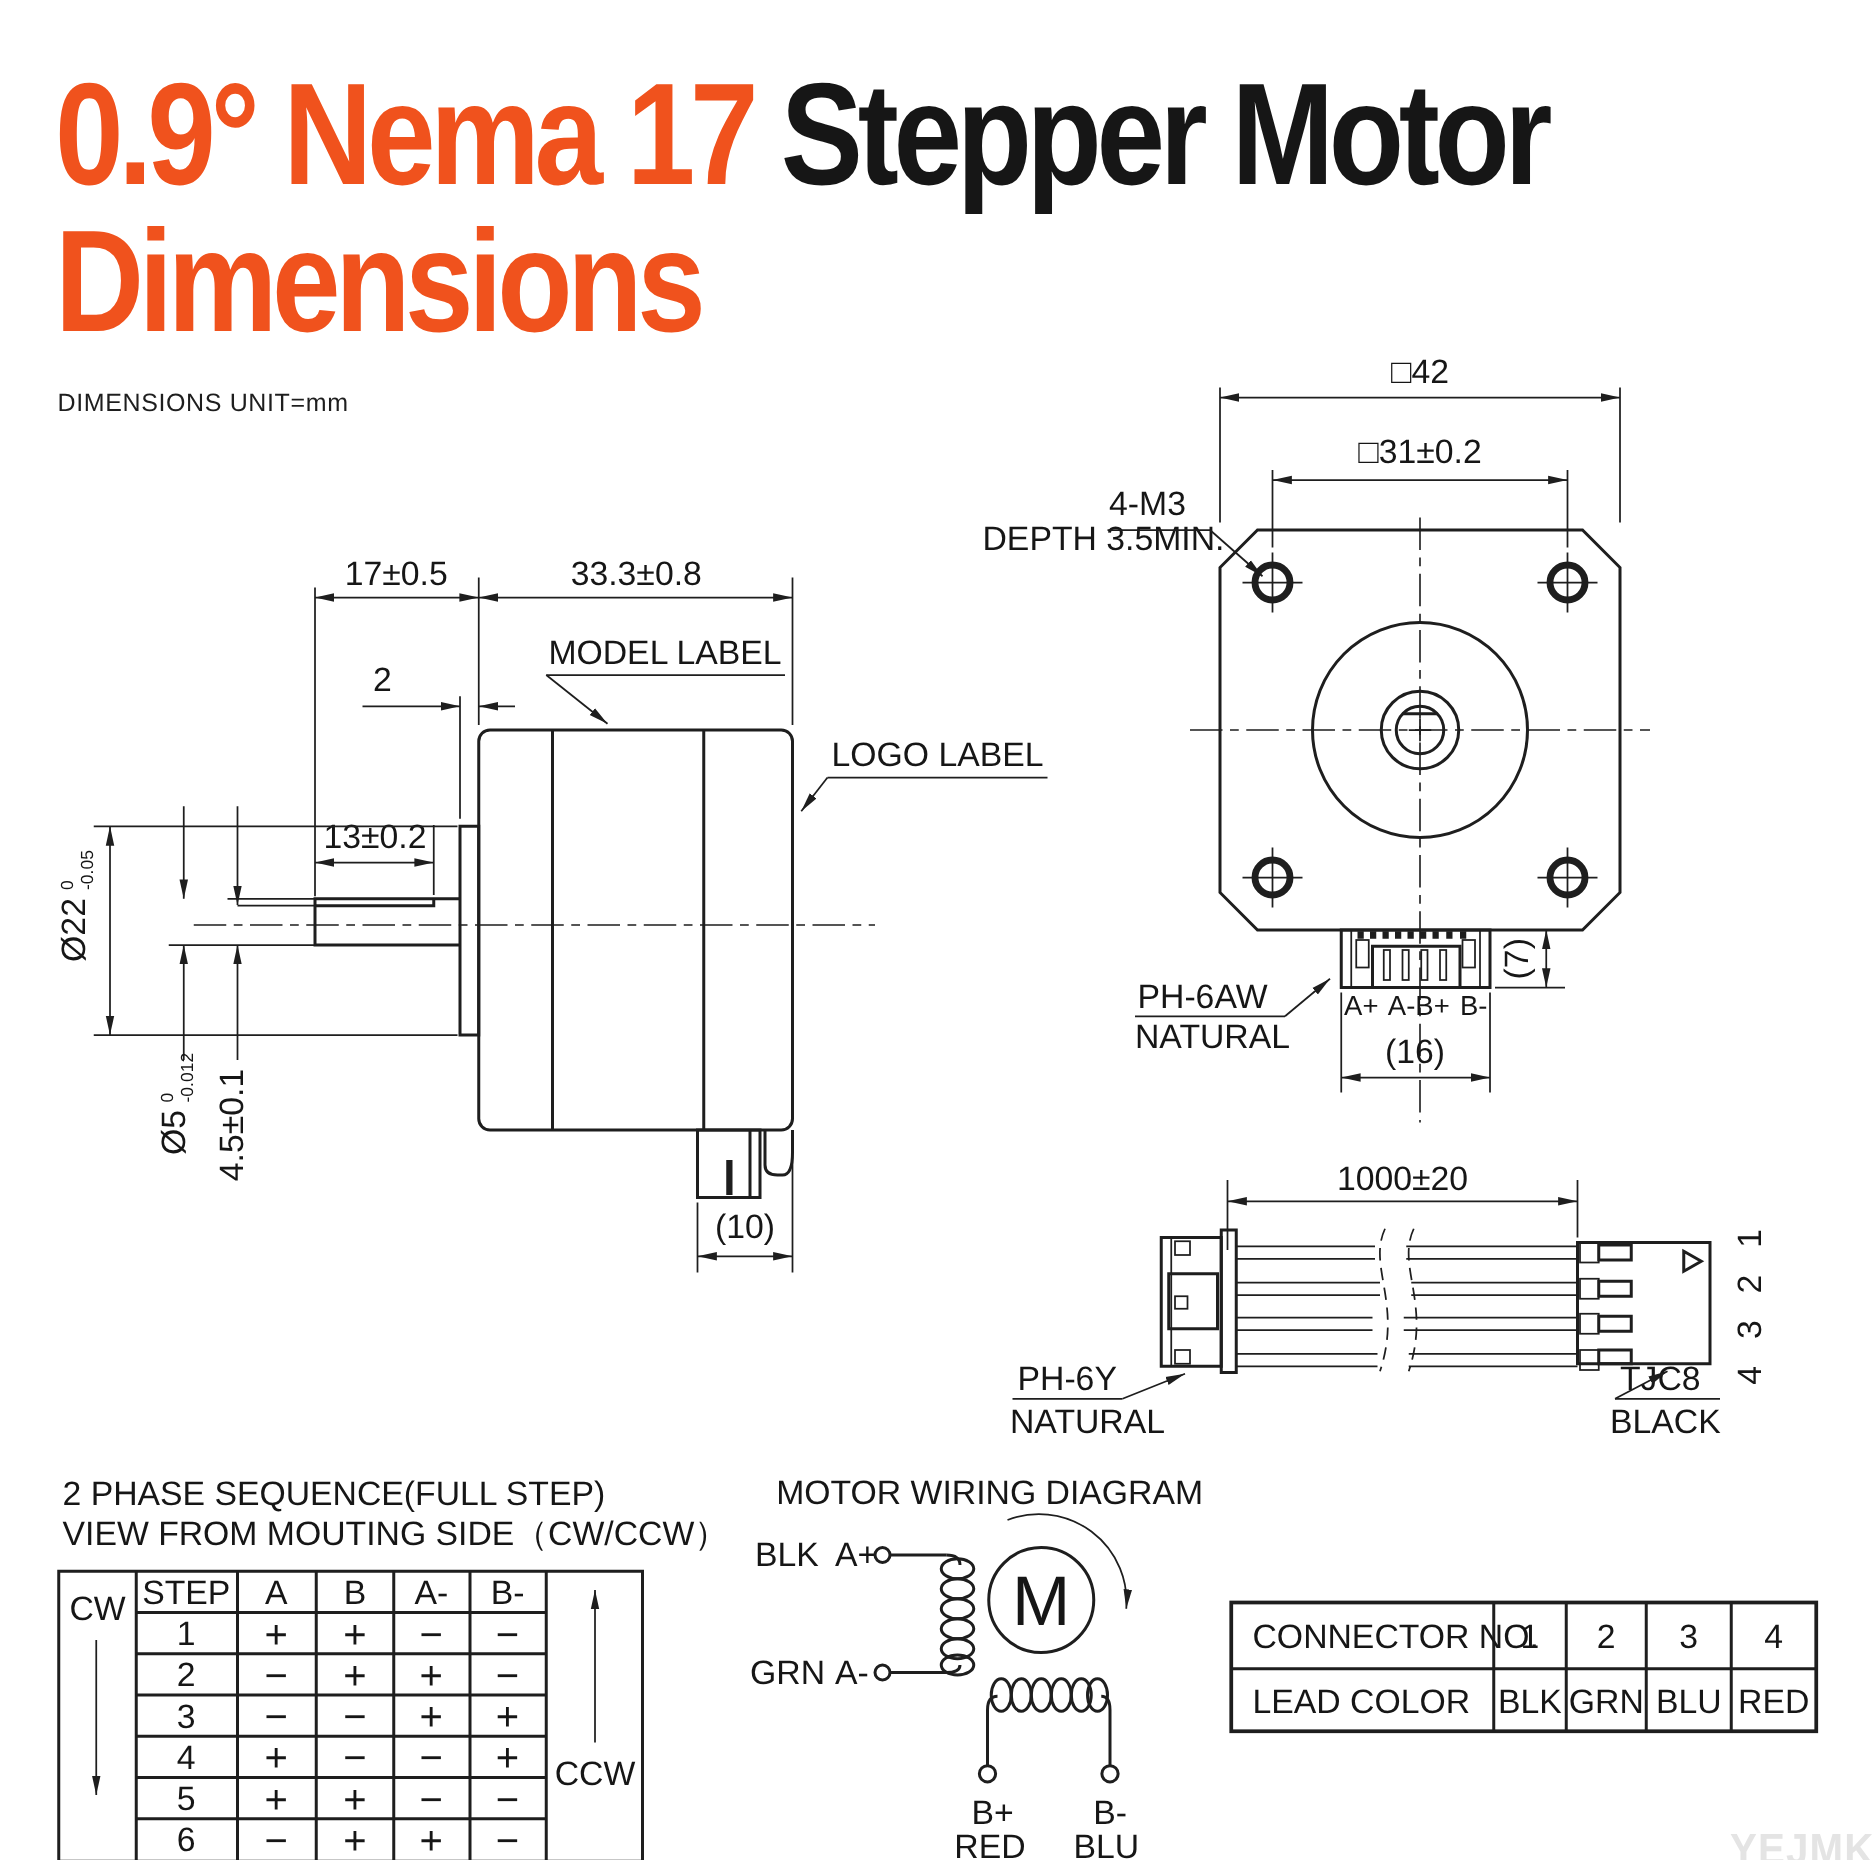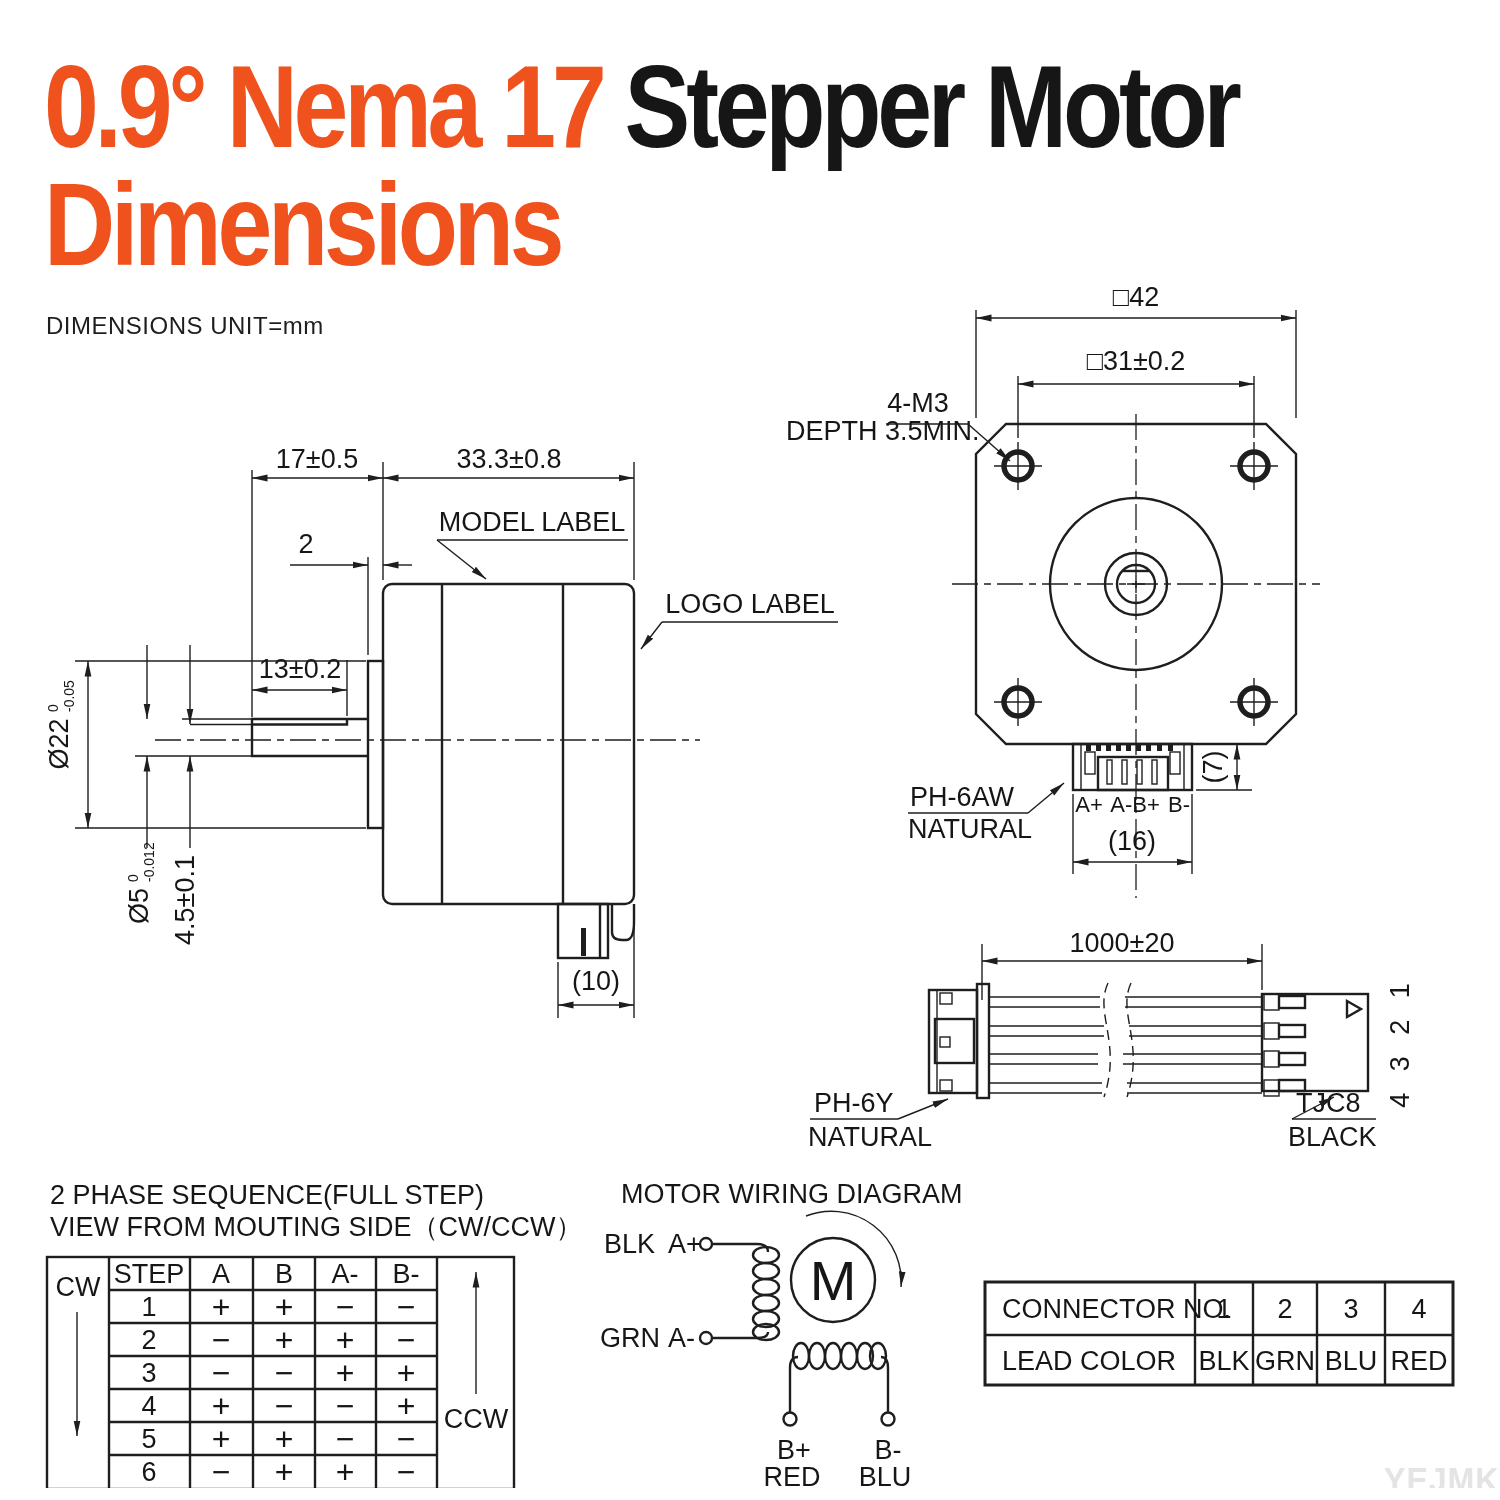--- a/index.html
+++ b/index.html
@@ -5,21 +5,21 @@
   html,body{margin:0;padding:0;background:#ffffff;}
   #canvas{position:relative;width:1500px;height:1488px;background:#ffffff;overflow:hidden;
           font-family:"Liberation Sans",sans-serif;}
   
   #title-block{position:absolute;left:44px;top:48px;font-weight:800;font-size:116px;
     letter-spacing:-5px;line-height:118px;white-space:nowrap;transform:scaleX(.85);
     transform-origin:left top;}
   .accent{color:#F0521D;}
   .dark{color:#161616;}
   #title-line1 .dark{margin-left:26px;}
-  #unit-note{position:absolute;left:46px;top:312px;font-size:24px;color:#1e1e1e;letter-spacing:.5px;}
+  #unit-note{position:absolute;left:46px;top:312px;font-size:20px;color:#1e1e1e;letter-spacing:.5px;}
   
   #watermark{position:absolute;left:1384px;top:1460px;font-size:35px;font-weight:800;
     color:#e4e4e4;letter-spacing:1px;transform:scaleX(.92);transform-origin:left top;}
   
   svg{position:absolute;left:0;top:0;}
   .s1{stroke:#1e1e1e;stroke-width:1.4;fill:none;}
   .s2{stroke:#1e1e1e;stroke-width:2.4;fill:none;}
   .s3{stroke:#1e1e1e;stroke-width:3;fill:none;}
   .hole{stroke:#1e1e1e;stroke-width:5.5;fill:none;}
   .cl{stroke:#1e1e1e;stroke-width:1.3;fill:none;stroke-dasharray:26 6 7 6;}

